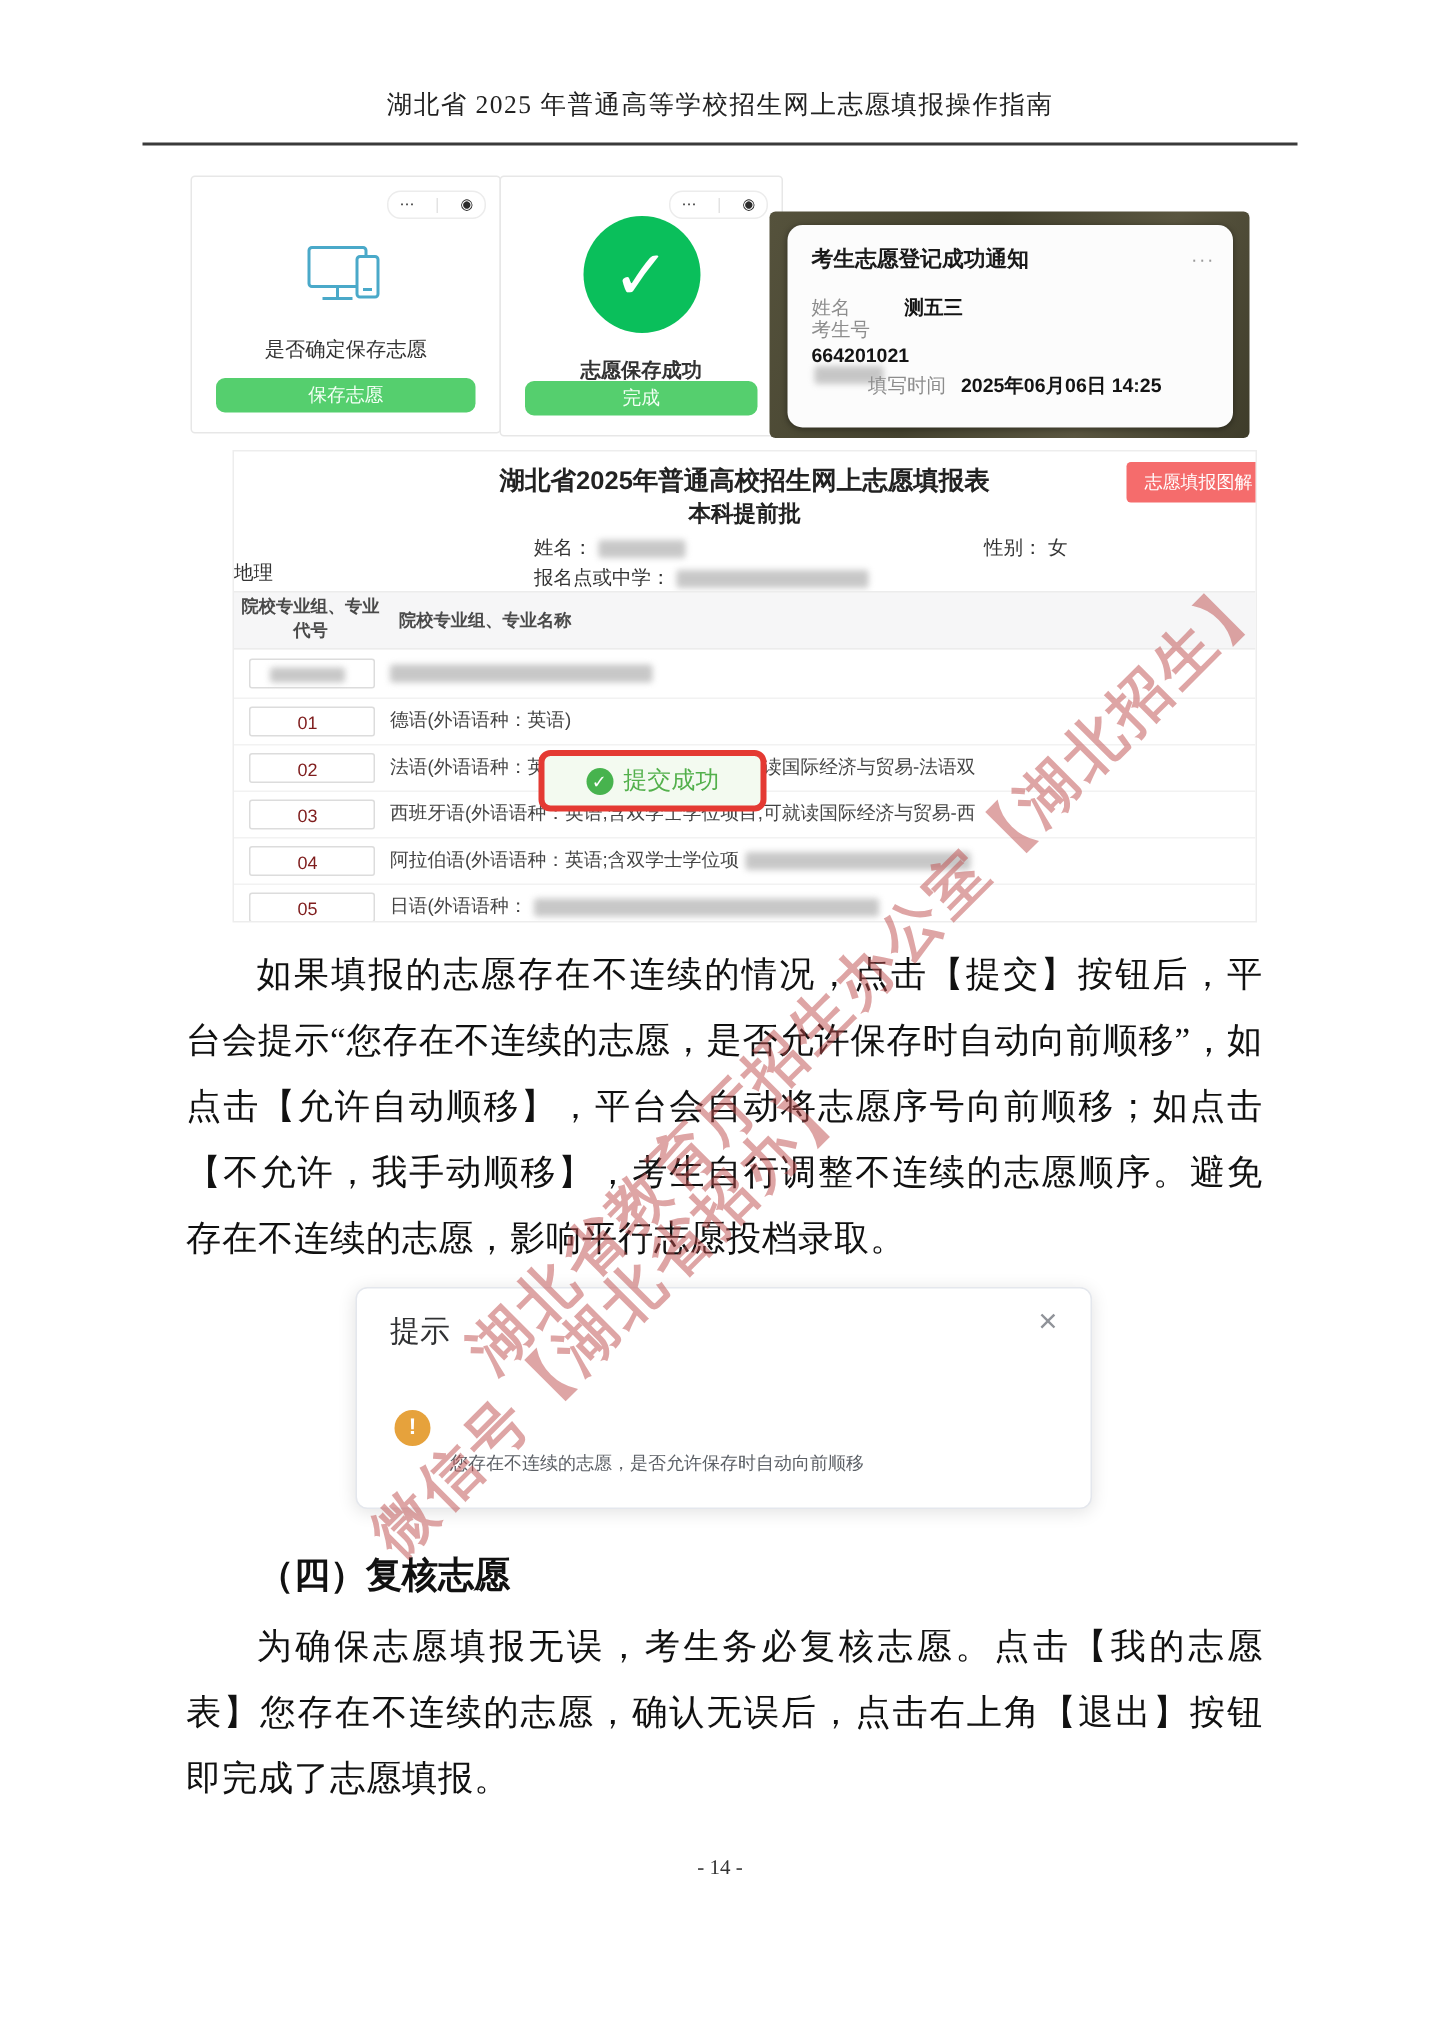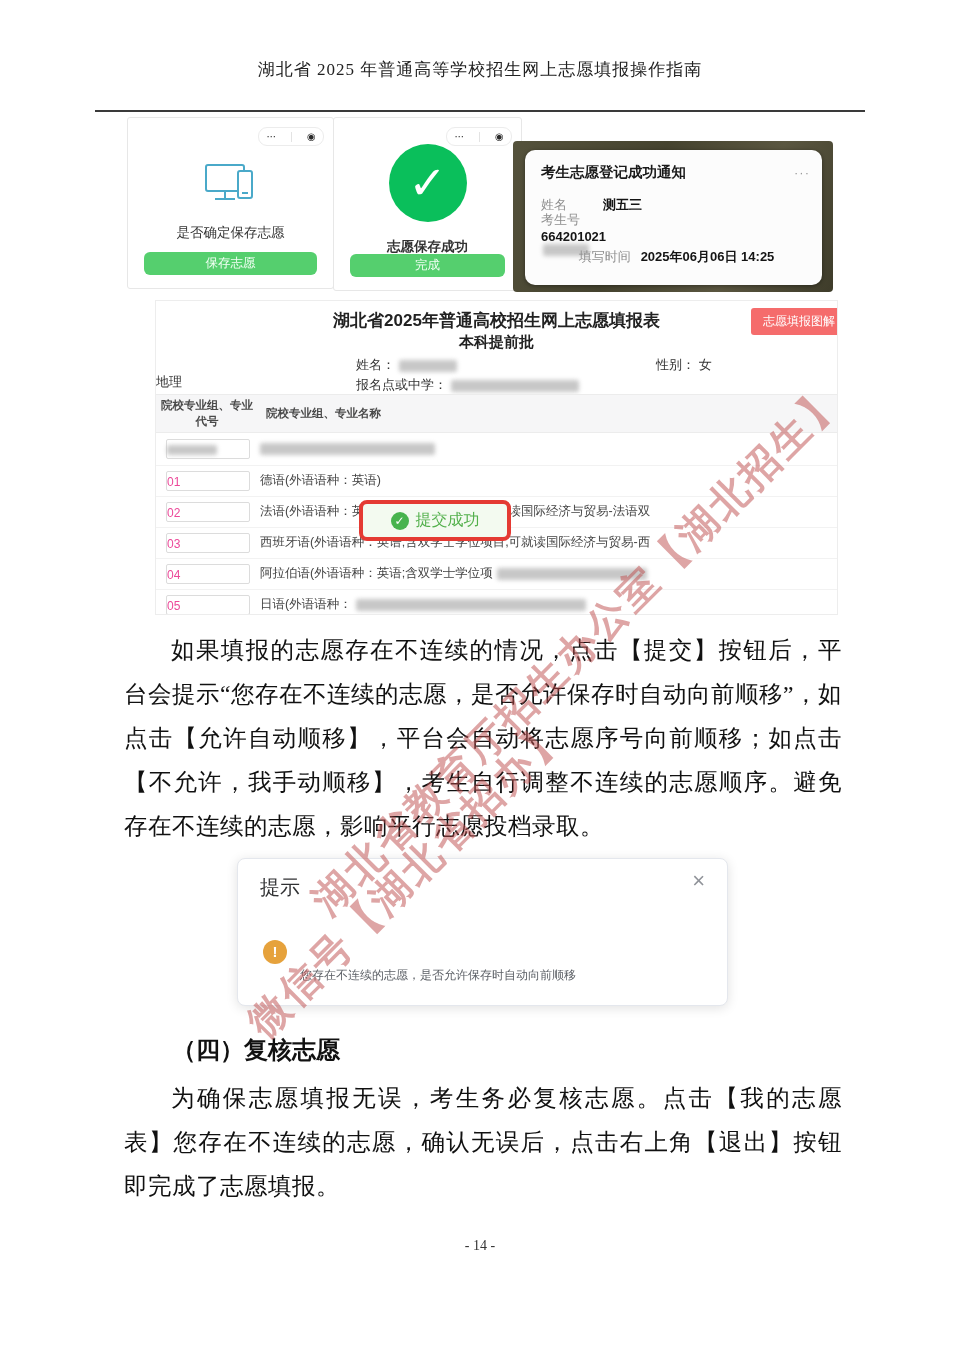--- a/index.html
+++ b/index.html
@@ -1,21 +1,21 @@
 <!DOCTYPE html>
 <html><head>
 <meta charset="utf-8">
 <style>
   html,body{margin:0;padding:0;background:#888;}
   .page{position:relative;width:960px;height:1357px;background:#ffffff;margin:0 auto;overflow:hidden;
         font-family:"Liberation Sans","DejaVu Sans",sans-serif;}
   
   .doc-header{position:absolute;left:95px;top:58px;width:770px;text-align:center;
       font-family:"Liberation Serif","DejaVu Serif",serif;font-size:17px;color:#222;letter-spacing:1px;
-      padding-bottom:29px;border-bottom:2px solid #3a3a3a;}
+      padding-bottom:14px;border-bottom:2px solid #3a3a3a;}
   
   .panel{position:absolute;background:#fff;border:1px solid #e7e7e7;border-radius:3px;}
   .panel1{left:127px;top:117px;width:205px;height:170px;}
   .panel2{left:333px;top:117px;width:187px;height:172px;}
   .capsule{position:absolute;top:9px;right:9px;width:64px;height:17px;border:1px solid #ececec;
       border-radius:9px;display:flex;align-items:center;justify-content:space-around;color:#2b2b2b;
       background:#fff;font-size:10px;line-height:1;}
   .capsule .cap-div{width:1px;height:10px;background:#e3e3e3;}
   .pc-icon{position:absolute;left:50%;top:42px;transform:translateX(-50%);}
   .panel-msg{position:absolute;left:0;right:0;top:106px;text-align:center;font-size:13.5px;color:#333;}
@@ -51,21 +51,21 @@
   .form-edge-text{position:absolute;left:0px;top:72px;font-size:13px;color:#333;}
   .form-info2{position:absolute;left:200px;top:75px;font-size:13px;color:#333;}
   .grid-head{position:absolute;left:0;right:0;top:93px;height:37px;background:#f6f6f7;
       border-top:1px solid #ececec;border-bottom:1px solid #ececec;display:flex;align-items:center;
       font-size:11.5px;font-weight:bold;color:#4a4a4a;}
   .grid-head .gh1{width:102px;text-align:center;line-height:1.35;flex:none;}
   .grid-head .gh2{padding-left:8px;}
   .grid-row{position:absolute;left:0;right:0;height:31px;display:flex;align-items:center;
       border-bottom:1px solid #f2f2f2;white-space:nowrap;overflow:hidden;}
   .code-box{flex:none;width:84px;height:20px;margin-left:10px;border:1px solid #dcdcdc;border-radius:2px;
-      background:#fff;font-size:12px;color:#ec4899;text-align:left;line-height:20px;padding-right:6px;box-sizing:border-box;}
+      background:#fff;font-size:12px;color:#7f1d1d;text-align:center;line-height:20px;padding-right:6px;box-sizing:border-box;}
   .row-name{margin-left:10px;font-size:12.5px;color:#444;}
   .toast{position:absolute;left:203px;top:199px;width:152px;height:41px;border:4px solid #e43a33;
       border-radius:8px;background:#f3faf0;box-sizing:border-box;display:flex;align-items:center;justify-content:center;gap:7px;}
   .toast-check{width:18px;height:18px;border-radius:50%;background:#47b34e;color:#fff;font-size:12px;
       line-height:18px;text-align:center;flex:none;}
   .toast-text{font-size:16px;color:#53b04c;}
   
   .body-para{position:absolute;left:124px;width:718px;margin:0;
       font-family:"Liberation Serif","DejaVu Serif",serif;font-size:23.5px;color:#111;
       line-height:44px;text-align:justify;text-indent:2em;letter-spacing:.5px;}

